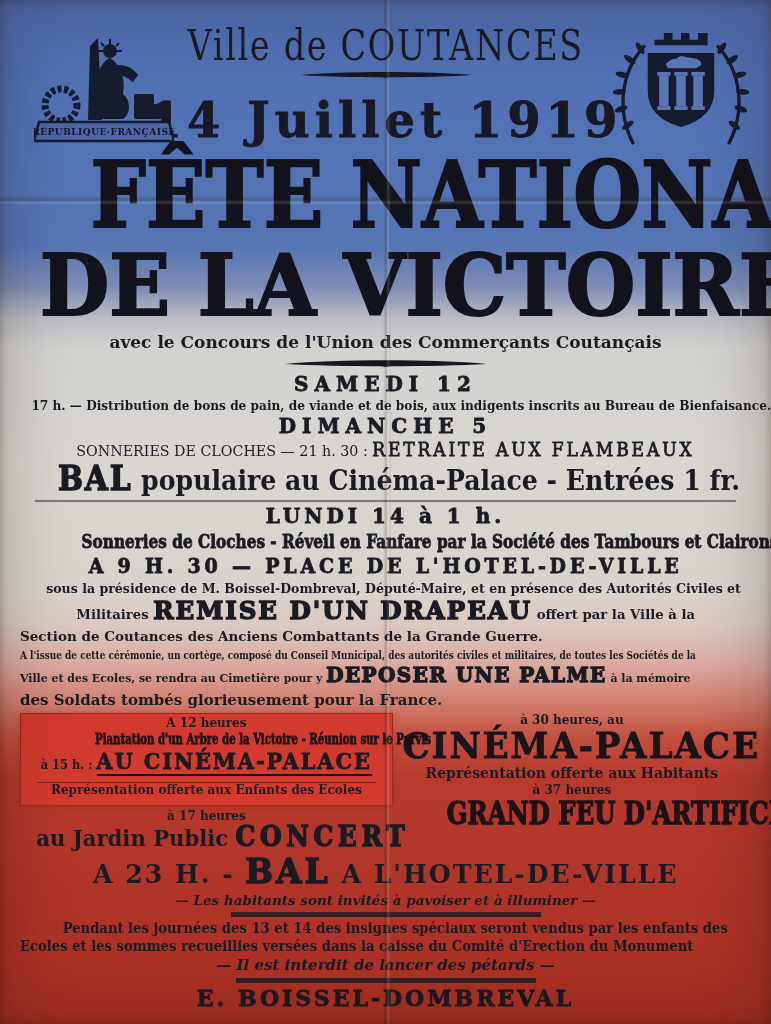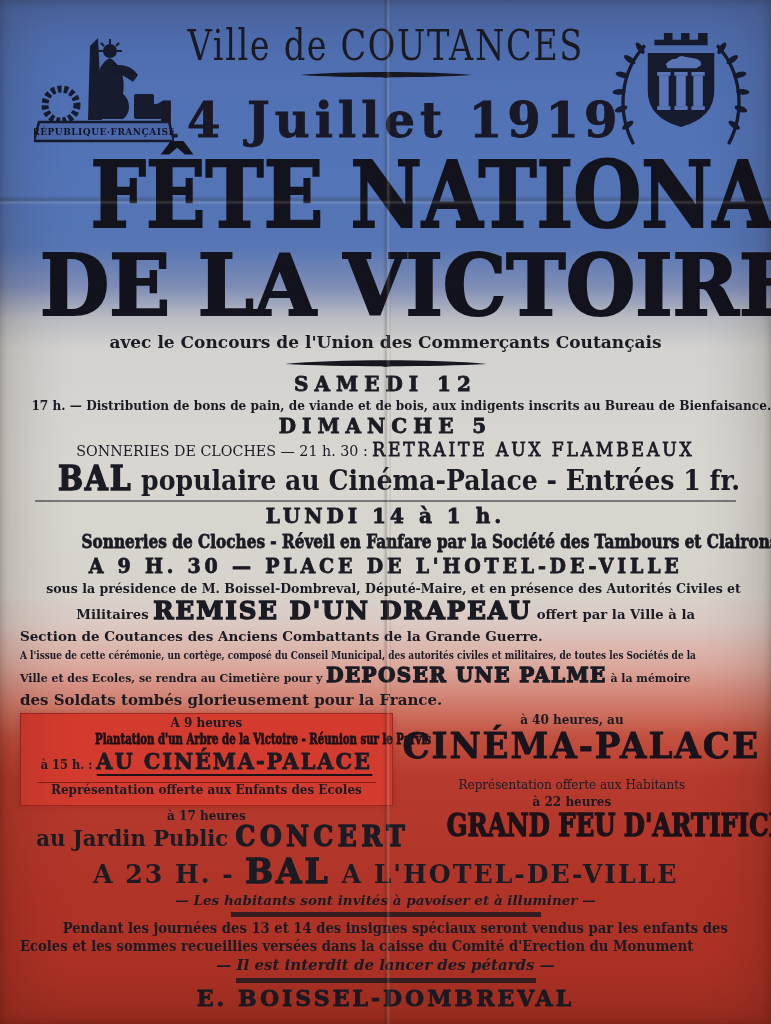--- a/index.html
+++ b/index.html
@@ -58,21 +58,21 @@
   .redbox{background:#d23b2e;border:1px solid rgba(70,5,0,.35);padding:2px 2px 3px;box-shadow:0 0 6px rgba(120,20,10,.25);}
   .tlabel{font-size:12px;line-height:14px;font-weight:bold;}
   .planting{font-size:14.5px;line-height:18px;font-weight:bold;color:#201016;}
   .venuerow{font-size:12px;line-height:26px;font-weight:bold;}
   .venueL{font-size:22px;letter-spacing:2px;border-bottom:2px solid #231018;}
   .kids{font-size:12px;line-height:15px;font-weight:bold;border-top:1px solid rgba(40,0,0,.45);margin:4px 14px;}
   .t17{margin-top:3px;}
   .gardenrow{font-size:23px;line-height:28px;font-weight:bold;}
   .concert{font-size:27px;letter-spacing:5px;}
   .evenue{font-size:36px;line-height:36px;font-weight:bold;letter-spacing:2px;color:#19131c;}
-  .inhab{font-size:12px;line-height:20px;font-weight:normal;margin-top:12px;}
+  .inhab{font-size:14px;line-height:20px;font-weight:bold;}
   .fireworks{font-size:32px;line-height:32px;font-weight:bold;color:#1d1218;}
   .nightrow{font-size:26px;line-height:34px;font-weight:bold;letter-spacing:2px;margin-top:2px;}
   .nightbal{font-size:34px;letter-spacing:3px;}
   .note{font-size:13.5px;line-height:19px;font-weight:bold;font-style:italic;}
   .bar{height:5px;background:#221a20;margin:2px auto;opacity:.85;}
   .fpara{font-size:14px;font-weight:bold;margin-top:2px;text-align:left;}
   .fpara .l{line-height:18px;}
   .indent{text-indent:22px;}
   .ban{font-size:15px;line-height:21px;font-weight:bold;font-style:italic;}
   .mayor-label{font-size:15px;line-height:17px;font-weight:bold;margin-top:2px;}
@@ -228,47 +228,47 @@
           <span class="bigin2 fat">DEPOSER UNE PALME</span>
           <span>à la mémoire</span>
         </span>
       </div>
       <div class="l3">des Soldats tombés glorieusement pour la France.</div>
     </div>
 
     <div class="cols">
       <div class="colL">
         <div class="redbox">
-          <div class="tlabel">A 9 heures</div>
+          <div class="tlabel">A 12 heures</div>
           <div class="planting">
             <span class="fit fat2" style="--sx:.7">Plantation d'un Arbre de la Victoire - Réunion sur le Parvis</span>
           </div>
           <div class="venuerow">
             <span class="fit" style="--sx:.95">
               <span>à 15 h. :</span>
               <span class="venueL fat2">AU CINÉMA-PALACE</span>
             </span>
           </div>
           <div class="kids">Représentation offerte aux Enfants des Ecoles</div>
         </div>
         <div class="tlabel t17">à 17 heures</div>
         <div class="gardenrow">
           <span class="fit" style="--sx:.92">
             <span>au Jardin Public</span>
             <span class="concert fat">CONCERT</span>
           </span>
         </div>
       </div>
       <div class="colR">
-        <div class="tlabel">à 40 heures, au</div>
+        <div class="tlabel">à 30 heures, au</div>
         <div class="evenue">
           <span class="fit fat2" style="--sx:.95">CINÉMA-PALACE</span>
         </div>
         <div class="inhab">Représentation offerte aux Habitants</div>
-        <div class="tlabel">à 22 heures</div>
+        <div class="tlabel">à 37 heures</div>
         <div class="fireworks">
           <span class="fit fat" style="--sx:.76">GRAND FEU D'ARTIFICE</span>
         </div>
       </div>
     </div>
 
     <div class="nightrow">
       <span class="fit" style="--sx:.97">
         <span>A 23 H. -</span>
         <span class="nightbal fat">BAL</span>

